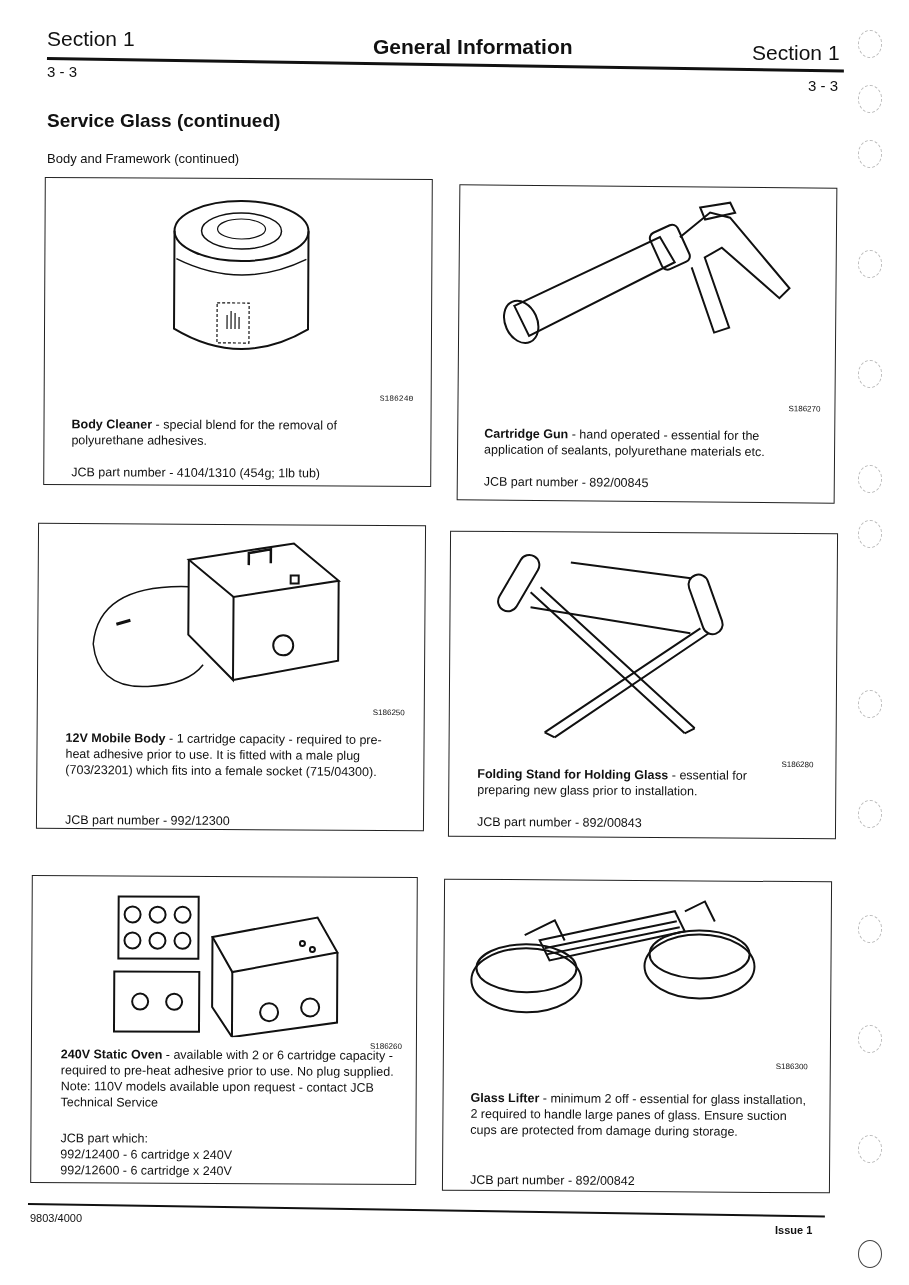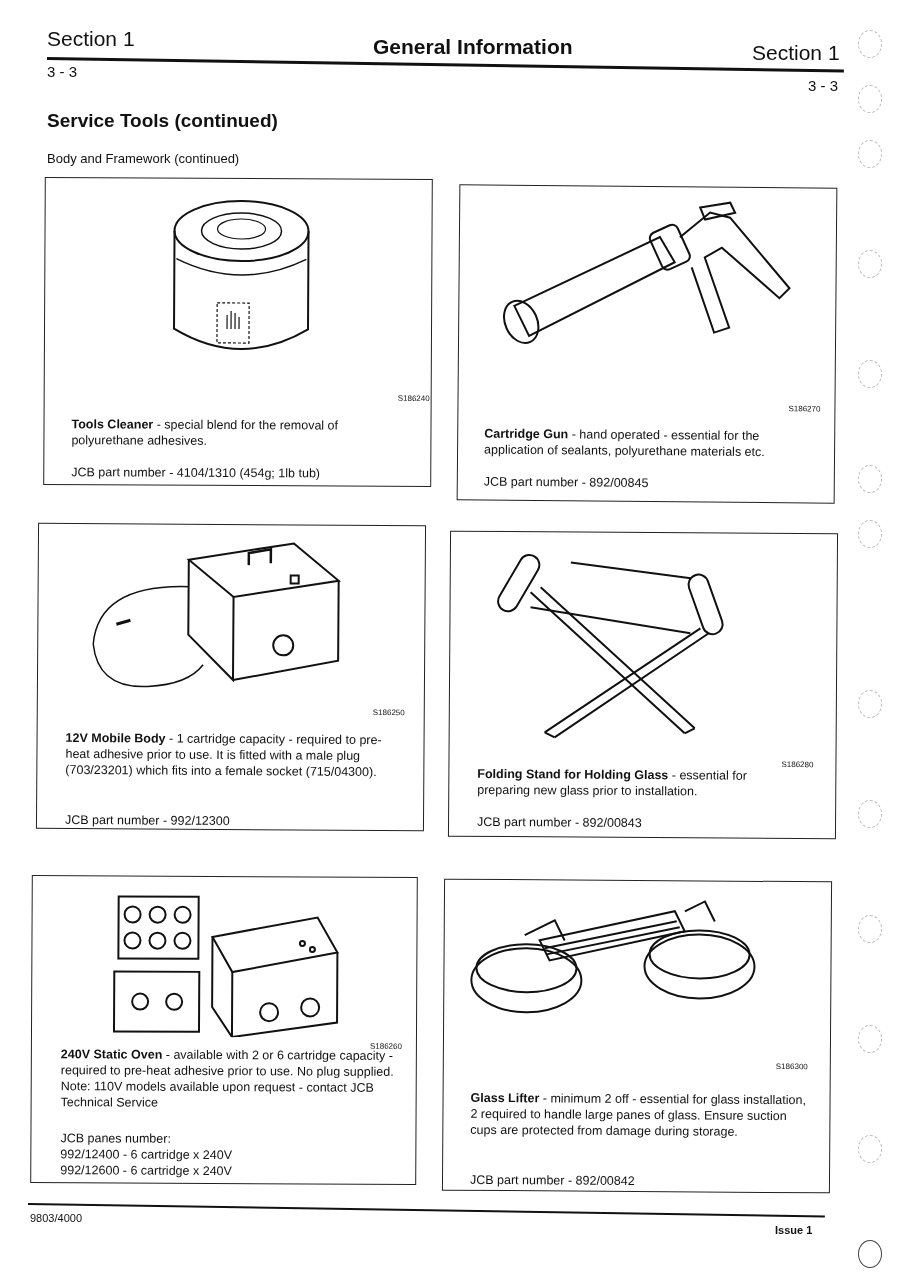--- a/index.html
+++ b/index.html
@@ -27,38 +27,38 @@
 </head>
 <body>
 
 <div class="abs hdr-left">Section 1</div>
 <div class="abs hdr-center">General Information</div>
 <div class="abs hdr-right">Section 1</div>
 <div class="abs rule" style="left:47px;top:57px;width:797px;transform:rotate(0.9deg);"></div>
 <div class="abs pg-left">3 - 3</div>
 <div class="abs pg-right">3 - 3</div>
 
-<div class="abs title">Service Tools (continued)</div>
+<div class="abs title">Service Glass (continued)</div>
 <div class="abs subtitle">Body and Framework (continued)</div>
 
 <div class="abs panel" style="left:44px;top:178px;width:386px;height:306px;transform:rotate(0.3deg);">
   <svg class="illus" width="386" height="200" viewBox="0 0 386 200">
     <g fill="none" stroke="#111" stroke-width="2">
       <ellipse cx="196" cy="52" rx="67" ry="30"></ellipse>
       <path d="M129 52 L129 150 Q196 190 263 150 L263 52"></path>
       <ellipse cx="196" cy="52" rx="40" ry="18" stroke-width="1.5"></ellipse>
       <ellipse cx="196" cy="50" rx="24" ry="10" stroke-width="1.2"></ellipse>
       <path d="M131 80 Q196 112 261 80" stroke-width="1.5"></path>
       <rect x="172" y="124" width="32" height="40" stroke-dasharray="3 2" stroke-width="1.2"></rect>
       <path d="M182 150 L182 136 M186 150 L186 132 M190 150 L190 134 M194 150 L194 138" stroke-width="1.2"></path>
     </g>
   </svg>
-  <div class="figref" style="left:353px;top:214px;">S186240</div>
+  <div class="figref" style="left:335px;top:214px;font-family:Liberation Mono, monospace;">S186240</div>
   <div class="caption" style="left:27px;top:238px;width:320px;">
-    <b>Tools Cleaner</b><span> - special blend for the removal of polyurethane adhesives.</span>
+    <b>Body Cleaner</b><span> - special blend for the removal of polyurethane adhesives.</span>
   </div>
   <div class="partnum" style="left:27px;top:286px;">JCB part number - 4104/1310 (454g; 1lb tub)</div>
 </div>
 
 <div class="abs panel" style="left:458px;top:186px;width:376px;height:314px;transform:rotate(0.5deg);">
   <svg class="illus" width="376" height="200" viewBox="0 0 376 200">
     <g fill="none" stroke="#111" stroke-width="2">
       <path d="M55 120 L200 50 L215 75 L70 150 Z"></path>
       <ellipse cx="62" cy="136" rx="16" ry="22" transform="rotate(-25 62 136)"></ellipse>
       <rect x="195" y="40" width="30" height="40" rx="6" transform="rotate(-25 210 60)"></rect>
@@ -130,21 +130,21 @@
       <circle cx="237" cy="135" r="9"></circle>
         <circle cx="278" cy="130" r="9"></circle>
       <circle cx="270" cy="66" r="2.5"></circle>
         <circle cx="280" cy="72" r="2.5"></circle>
     </g>
   </svg>
   <div class="figref" style="left:338px;top:164px;">S186260</div>
   <div class="caption" style="left:29px;top:170px;width:340px;">
     <b>240V Static Oven</b><span> - available with 2 or 6 cartridge capacity - required to pre-heat adhesive prior to use. No plug supplied. Note: 110V models available upon request - contact JCB Technical Service</span>
   </div>
-  <div class="partnum" style="left:29px;top:254px;">JCB panes number:</div>
+  <div class="partnum" style="left:29px;top:254px;">JCB part which:</div>
   <div class="partnum" style="left:29px;top:270px;">992/12400 - 6 cartridge x 240V</div>
   <div class="partnum" style="left:29px;top:286px;">992/12600 - 6 cartridge x 240V</div>
 </div>
 
 <div class="abs panel" style="left:443px;top:880px;width:386px;height:310px;transform:rotate(0.4deg);">
   <svg class="illus" width="386" height="160" viewBox="0 0 386 160">
     <g fill="none" stroke="#111" stroke-width="2">
       <ellipse cx="82" cy="100" rx="55" ry="32"></ellipse>
       <ellipse cx="82" cy="88" rx="50" ry="24"></ellipse>
       <ellipse cx="255" cy="85" rx="55" ry="32"></ellipse>

